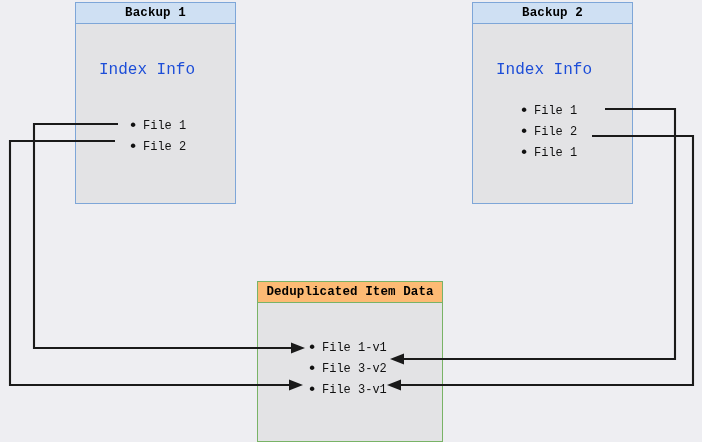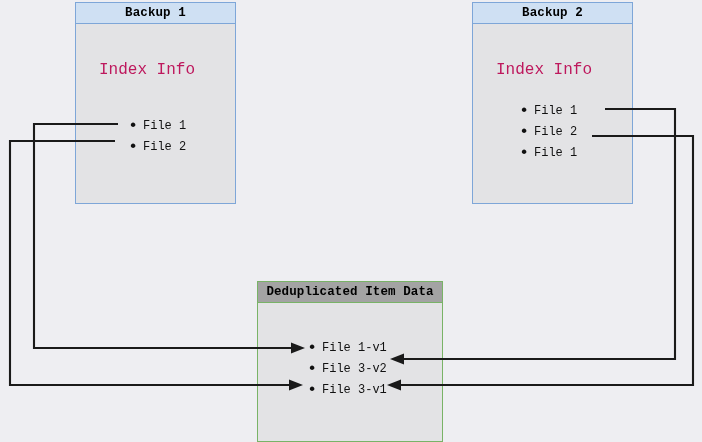--- a/index.html
+++ b/index.html
@@ -39,27 +39,27 @@
     font-size: 12.5px;
     font-weight: bold;
     color: #000000;
     letter-spacing: 0.1px;
   }
   .box-header.blue {
     background: #cfe0f3;
     border-bottom: 1.6px solid #7ea6d8;
   }
   .box-header.green {
-    background: #a3a3a3;
+    background: #fdba74;
     border-bottom: 1.6px solid #79b367;
   }
   .box-title {
     position: absolute;
     font-size: 16px;
-    color: #be185d;
+    color: #1d4ed8;
     white-space: nowrap;
   }
   .file-list {
     position: absolute;
     margin: 0;
     padding: 0;
     list-style: none;
   }
   .file-list li {
     position: relative;

